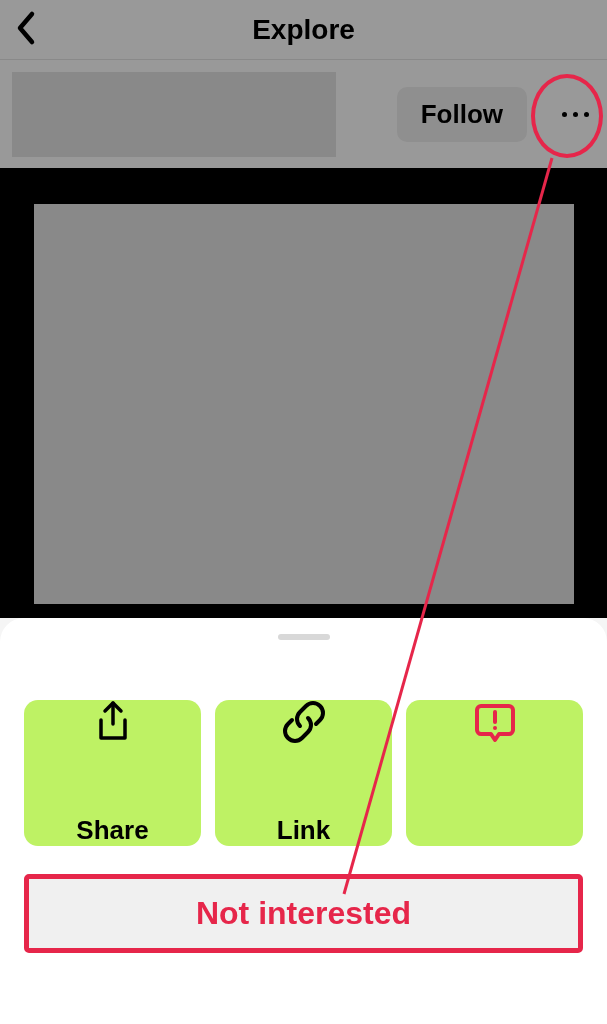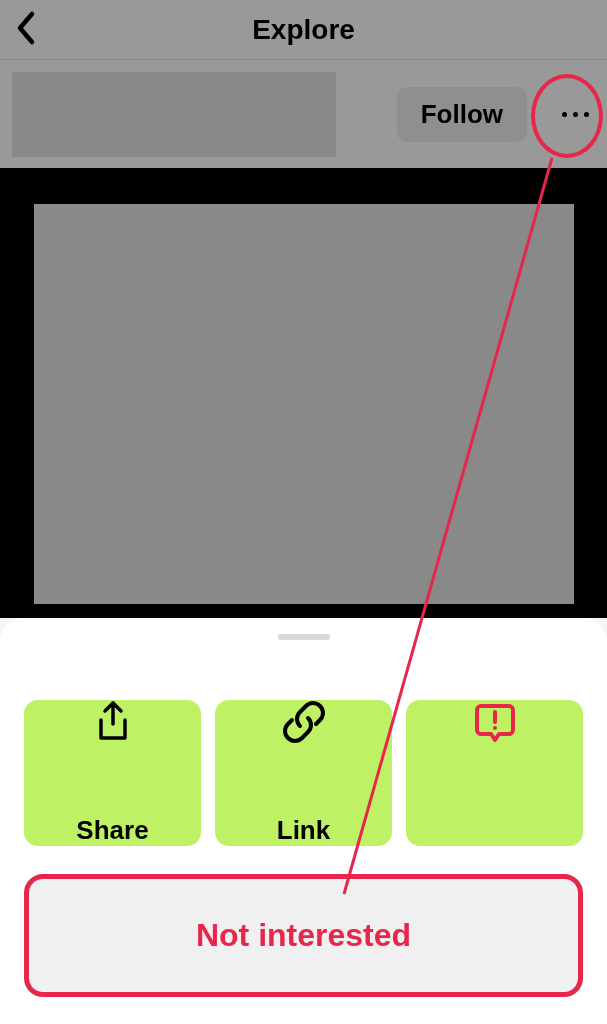--- a/index.html
+++ b/index.html
@@ -136,22 +136,22 @@
       font-weight: 600;
       color: #000;
     }
     .action-label.red {
       color: #e6264a;
     }
     .not-interested {
       width: 100%;
       background: #f0f0f0;
       border: 5px solid #e6264a;
-      border-radius: 19px;
-      padding: 38px 0;
+      border-radius: 5px;
+      padding: 16px 0;
       text-align: center;
       font-size: 32px;
       font-weight: 600;
       color: #e6264a;
     }
     .annotation-circle {
       position: absolute;
       width: 72px;
       height: 84px;
       border: 4px solid #e6264a;

